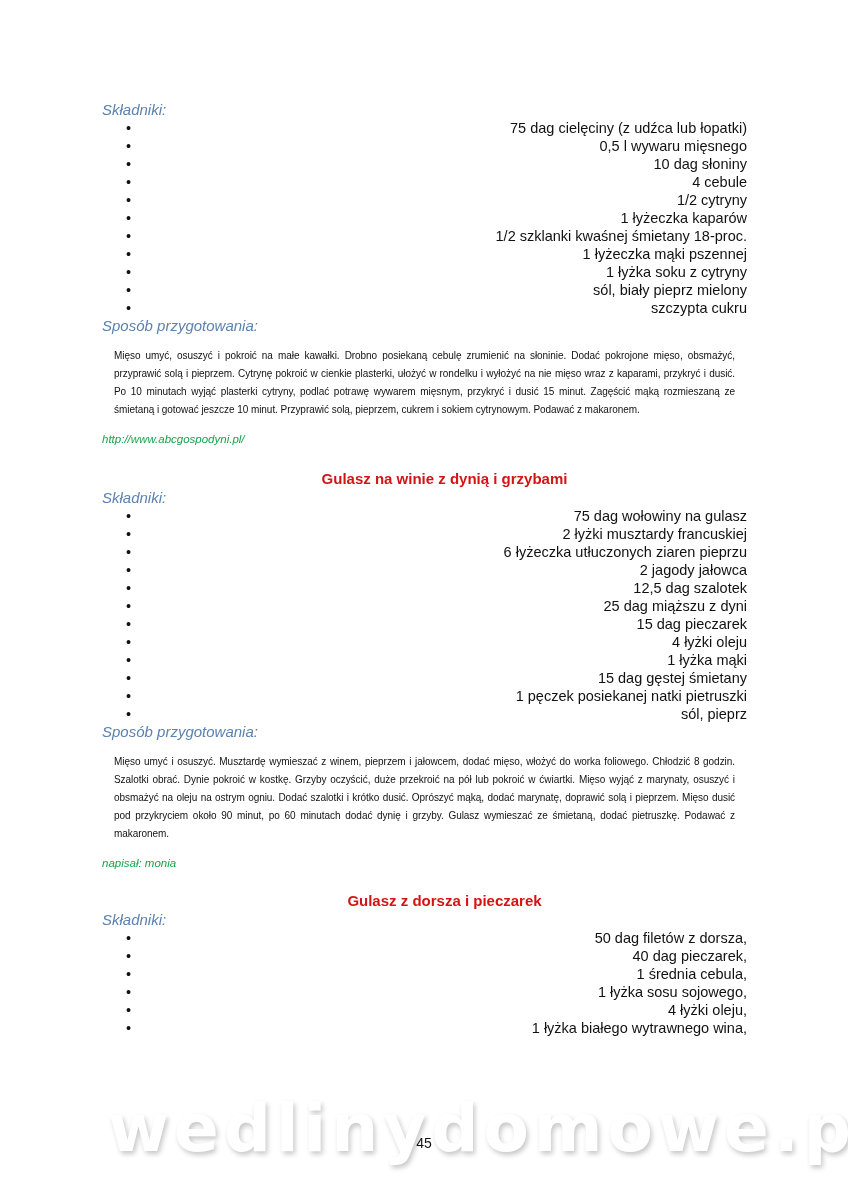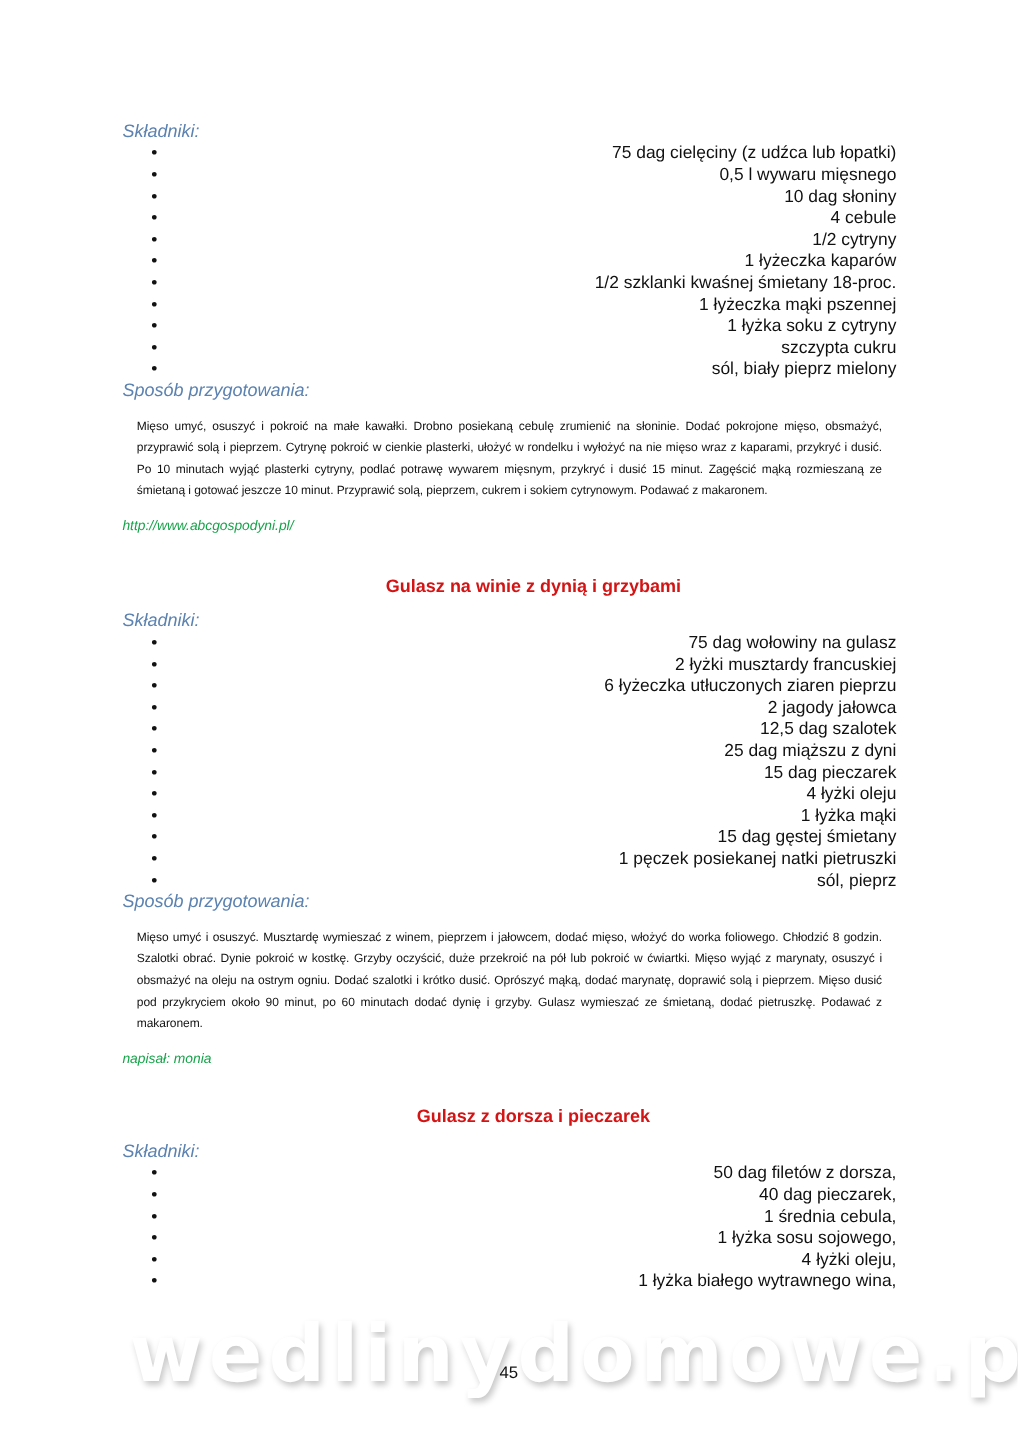--- a/index.html
+++ b/index.html
@@ -5,21 +5,21 @@
   html, body { margin: 0; padding: 0; background: #ffffff; }
   body { width: 848px; height: 1200px; position: relative; overflow: hidden;
          font-family: "Liberation Sans", sans-serif; color: #111; }
   .page { position: absolute; left: 102px; top: 101px; width: 645px; }
   .label { color: #5b82b0; font-weight: normal; font-style: italic; font-size: 15px; line-height: 18px; }
   ul.ing { list-style: none; margin: 0; padding: 0; text-align: right; }
   ul.ing li { position: relative; padding-left: 50px; font-size: 14.5px; line-height: 18px; }
   ul.ing li::before { content: "•"; position: absolute; left: 24px; top: 0; }
   p.prep { margin: 12px; font-size: 10px; line-height: 18px; text-align: justify; letter-spacing: -0.05px; }
   .src { color: #17a34a; font-style: italic; font-size: 11.5px; line-height: 16px; }
-  h2.title { margin: 10px; text-align: center; color: #d41414; font-weight: bold; font-size: 15px; line-height: 20px; padding-left: 40px; }
+  h2.title { margin: 0; text-align: center; color: #d41414; font-weight: bold; font-size: 15px; line-height: 20px; padding-left: 40px; }
   .gap1 { height: 22px; }
   .gap2 { height: 20px; }
   .watermark { position: absolute; left: 108px; top: 1090px; width: 640px; text-align: center;
                font-size: 66px; font-weight: bold; letter-spacing: 5px; color: #ffffff;
                text-shadow: 2px 3px 5px rgba(0,0,0,0.22); font-family: "DejaVu Sans", sans-serif; }
   .pagenum { position: absolute; left: 0; width: 848px; top: 1135px; text-align: center; font-size: 14px; color: #111; }
 </style>
 </head>
 <body>
 
@@ -30,22 +30,22 @@
     <ul class="ing">
       <li>75 dag cielęciny (z udźca lub łopatki)</li>
       <li>0,5 l wywaru mięsnego</li>
       <li>10 dag słoniny</li>
       <li>4 cebule</li>
       <li>1/2 cytryny</li>
       <li>1 łyżeczka kaparów</li>
       <li>1/2 szklanki kwaśnej śmietany 18-proc.</li>
       <li>1 łyżeczka mąki pszennej</li>
       <li>1 łyżka soku z cytryny</li>
+      <li>sól, biały pieprz mielony</li>
       <li>szczypta cukru</li>
-      <li>sól, biały pieprz mielony</li>
     </ul>
     <div class="label">Sposób przygotowania:</div>
     <p class="prep">Mięso umyć, osuszyć i pokroić na małe kawałki. Drobno posiekaną cebulę zrumienić na słoninie. Dodać pokrojone mięso, obsmażyć, przyprawić solą i pieprzem. Cytrynę pokroić w cienkie plasterki, ułożyć w rondelku i wyłożyć na nie mięso wraz z kaparami, przykryć i dusić. Po 10 minutach wyjąć plasterki cytryny, podlać potrawę wywarem mięsnym, przykryć i dusić 15 minut. Zagęścić mąką rozmieszaną ze śmietaną i gotować jeszcze 10 minut. Przyprawić solą, pieprzem, cukrem i sokiem cytrynowym. Podawać z makaronem.</p>
     <div class="src">http://www.abcgospodyni.pl/</div>
   </section>
 
   <div class="gap1"></div>
 
   <section>
     <h2 class="title">Gulasz na winie z dynią i grzybami</h2>

